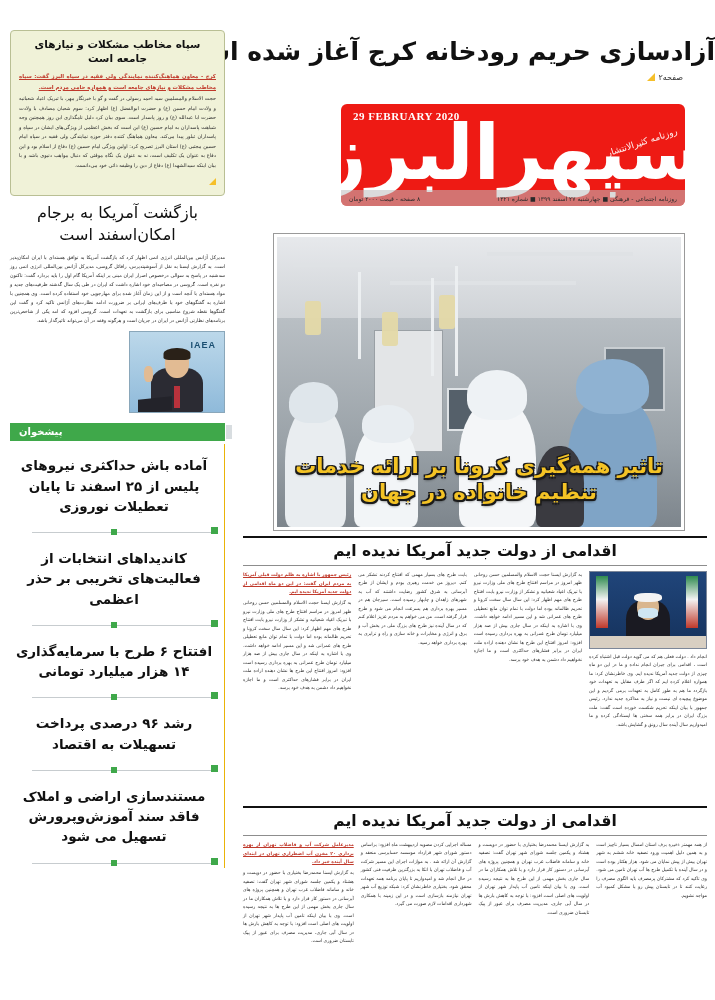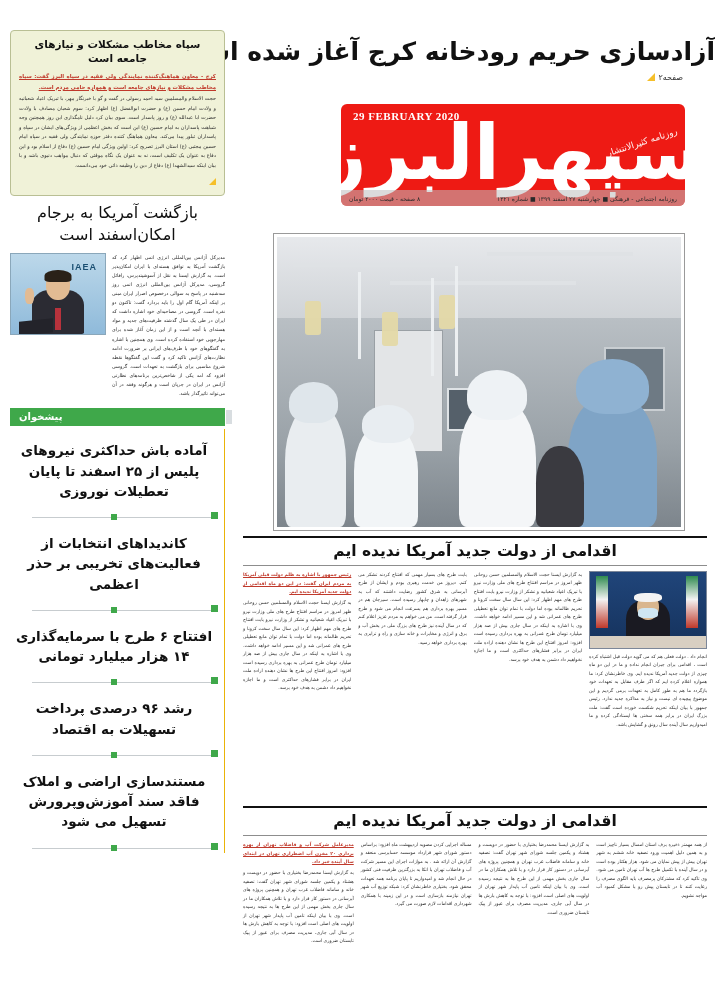--- a/index.html
+++ b/index.html
@@ -324,20 +324,21 @@
     text-align: center;
     color: #111;
     line-height: 1.35;
     margin: 6px 0 7px;
   }
 
   .iaea-wrap {
     display: flex;
     gap: 6px;
     align-items: flex-start;
+    flex-direction: column;
   }
   .iaea-text {
     flex: 1;
     font-size: 4.8px;
     line-height: 1.9;
     text-align: justify;
     color: #2c2c2c;
   }
   .iaea-photo {
     width: 96px; height: 82px;
@@ -481,20 +482,24 @@
         <div class="ph-worker" style="left:2%;  width:15%;  height:42%; background:#e9edf0;"></div>
         <div class="ph-hood" style="top:50%; left:3%;  width:12%; height:14%; background:#dfe6eb;"></div>
         <div class="ph-worker" style="left:19%; width:16%; height:36%; background:#f2f5f7;"></div>
         <div class="ph-hood" style="top:58%; left:21%; width:13%; height:13%; background:#e8edf1;"></div>
         <div class="ph-worker" style="left:45%; width:19%; height:44%; background:#f4f6f8;"></div>
         <div class="ph-hood" style="top:46%; left:47%; width:15%; height:17%; background:#eef2f5;"></div>
         <div class="ph-worker" style="left:72%; width:22%; height:46%; background:#7fa4c6;"></div>
         <div class="ph-hood" style="top:42%; left:74%; width:18%; height:19%; background:#8fb2d2;"></div>
         <div class="ph-worker" style="left:64%; width:12%; height:28%; background:#3a3a40;"></div>
 
+        <div class="photo-caption">
+          <div>تاثیر همه‌گیری کرونا بر ارائه خدمات</div>
+          <div>تنظیم خانواده در جهان</div>
+        </div>
       </div>
     </div>
 
     <div class="story" style="top:536px;">
       <div class="story-rule"></div>
       <div class="story-title">اقدامی از دولت جدید آمریکا ندیده ایم</div>
       <div class="story-rule" style="border-top-width:1px;border-color:#8d8d8d;"></div>
       <div class="story-cols" style="margin-top:5px;">
         <div class="col">
           <div class="mini-photo">

